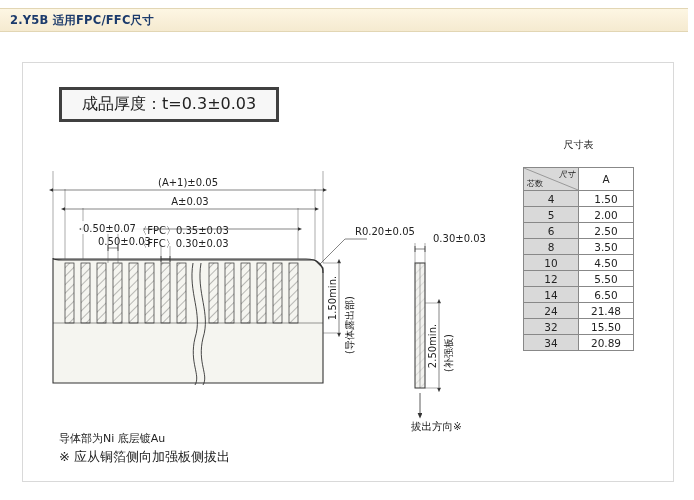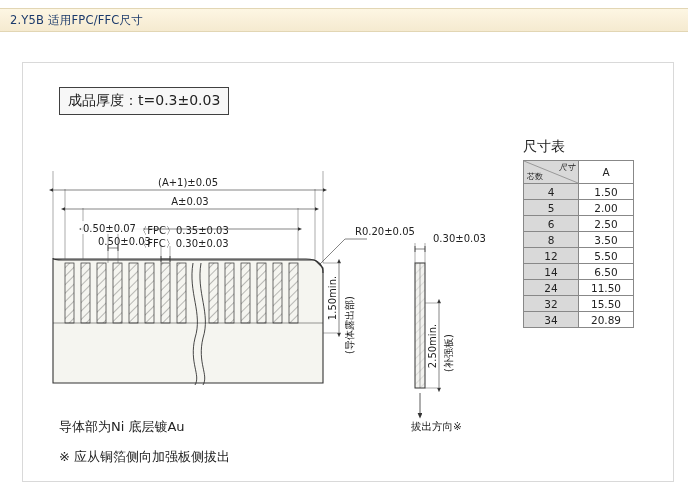--- a/index.html
+++ b/index.html
@@ -14,47 +14,47 @@
   }
   
   .header {
     position:absolute; left:0; top:8px; width:688px; height:22px;
     background:linear-gradient(to bottom, #fdf6e3, #f5ead0);
     border-top:1px solid #e2d6b4;
     border-bottom:1px solid #e2d6b4;
     display:flex; align-items:center;
   }
   .header-title {
-    font-size:11.5px; font-weight:normal; color:#1b3a6b;
+    font-size:11.5px; font-weight:bold; color:#1b3a6b;
     padding-left:10px; letter-spacing:0.2px;
   }
   
   .panel {
     position:absolute; left:22px; top:62px; width:650px; height:418px;
     border:1px solid #d9d9d9; background:#ffffff;
   }
   
   .thick-note {
     position:absolute; left:36px; top:24px;
-    border:1px solid #404040; background:#f7f7f7;
-    padding:4px 8px; font-size:14px; color:#222;
+    border:3px solid #404040; background:#f7f7f7;
+    padding:4px 20px; font-size:16px; color:#222;
   }
   
   .draw { position:absolute; left:0; top:0; width:650px; height:418px; }
   svg { display:block; }
   
   .foot1 {
-    position:absolute; left:36px; top:355px; font-size:13px; color:#222;
+    position:absolute; left:36px; top:368px; font-size:11px; color:#222;
   }
   .foot2 {
     position:absolute; left:36px; top:385px; font-size:13px; color:#222;
   }
   
   .tbl-wrap { position:absolute; left:500px; top:75px; }
-  .tbl-title { font-size:14px; color:#222; margin-bottom:4px; }
+  .tbl-title { font-size:10px; color:#222; margin-bottom:15px;text-align:center; }
   table.dims {
     border-collapse:collapse;
     font-size:10.5px;
     color:#222;
   }
   table.dims th, table.dims td {
     border:1px solid #888;
     width:54px; height:15px;
     text-align:center;
     padding:0;
@@ -234,30 +234,34 @@
           </tr>
         <tr>
             <td class="pole">6</td>
             <td>2.50</td>
           </tr>
         <tr>
             <td class="pole">8</td>
             <td>3.50</td>
           </tr>
         <tr>
+            <td class="pole">10</td>
+            <td>4.50</td>
+          </tr>
+        <tr>
             <td class="pole">12</td>
             <td>5.50</td>
           </tr>
         <tr>
             <td class="pole">14</td>
             <td>6.50</td>
           </tr>
         <tr>
             <td class="pole">24</td>
-            <td>11.50</td>
+            <td>21.48</td>
           </tr>
         <tr>
             <td class="pole">32</td>
             <td>15.50</td>
           </tr>
         <tr>
             <td class="pole">34</td>
             <td>20.89</td>
           </tr>
       </tbody>

